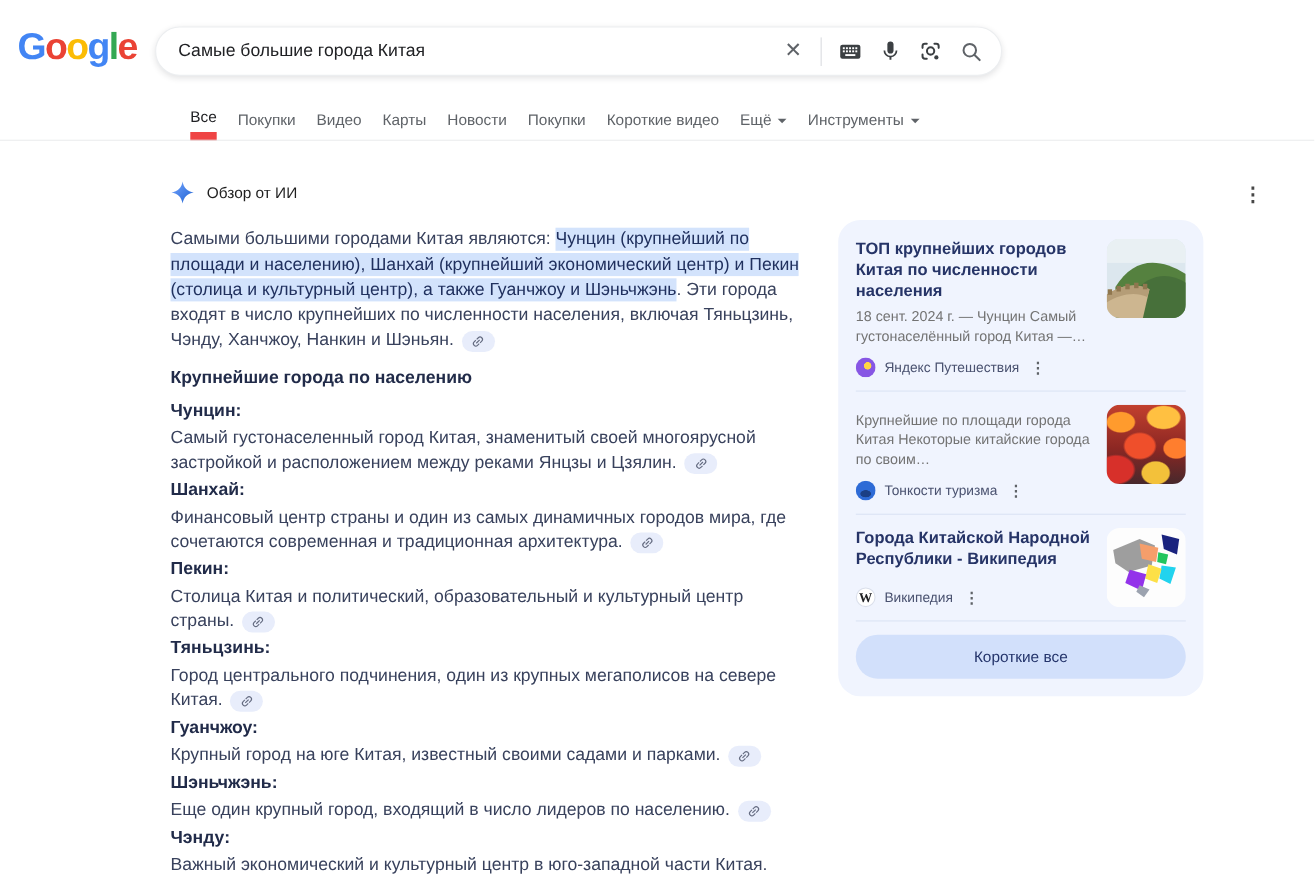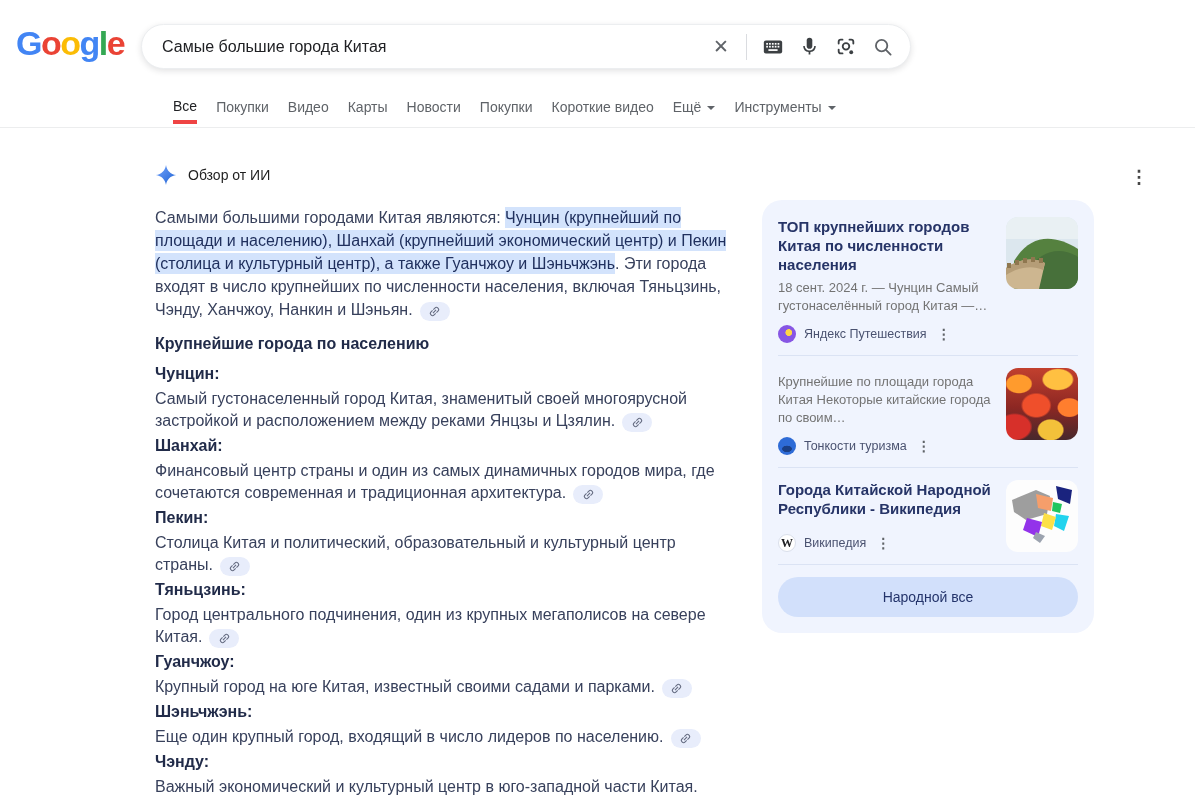--- a/index.html
+++ b/index.html
@@ -13,21 +13,21 @@
     display:flex; align-items:center; padding:0 16px 0 20px; }
   .search-input { flex:1; border:none; outline:none; background:transparent; font-family:Liberation Sans, sans-serif; font-size:16px; color:#202124; }
   .search-icons { display:flex; align-items:center; gap:15px; }
   .sicon { display:flex; align-items:center; justify-content:center; cursor:pointer; }
   .clear-btn { font-size:19px; color:#5f6368; line-height:1; padding-right:2px; }
   .v-div { width:1px; height:26px; background:#dadce0; }
 
   
   .tabs { position:absolute; left:173px; top:98px; display:flex; gap:19px; font-size:14px; color:#5f6368; }
   .tab { display:flex; align-items:center; gap:6px; padding-bottom:9px; cursor:pointer; white-space:nowrap; }
-  .tab.active { color:#202124; border-bottom:4px solid #ef4444; padding-bottom:6px; }
+  .tab.active { color:#202124; border-bottom:8px solid #ef4444; padding-bottom:6px; }
   .caret { width:0; height:0; border-left:4px solid transparent; border-right:4px solid transparent; border-top:4px solid #5f6368; margin-top:2px; }
   .header-line { position:absolute; left:0; top:127px; width:1195px; height:1px; background:#ecedee; }
 
   
   .main { position:absolute; left:155px; top:164px; width:577px; }
   .ai-head { display:flex; align-items:center; gap:11px; height:22px; }
   .ai-label { font-size:14px; color:#1f1f1f; }
   .ai-text { margin-top:20px; font-size:16px; line-height:23px; color:#38415c; }
   mark { background:#d3e3fc; color:#20305e; padding:2px 0; }
   .chip { display:inline-flex; align-items:center; justify-content:center; width:30px; height:19px; border-radius:10px;
@@ -303,15 +303,15 @@
         <path d="M38 33 L50 37 L46 50 L35 46 Z" fill="#fde047"></path>
         <path d="M21 38 L36 42 L32 57 L17 50 Z" fill="#9333ea"></path>
         <path d="M30 52 L39 56 L34 63 L27 58 Z" fill="#9ca3af"></path>
       </svg>
     </div>
   </div>
 
   <div class="sb-divider"></div>
 
   <div class="show-all">
-    <span>Народной все</span>
+    <span>Короткие все</span>
   </div>
 </div>
 
 </body></html>

